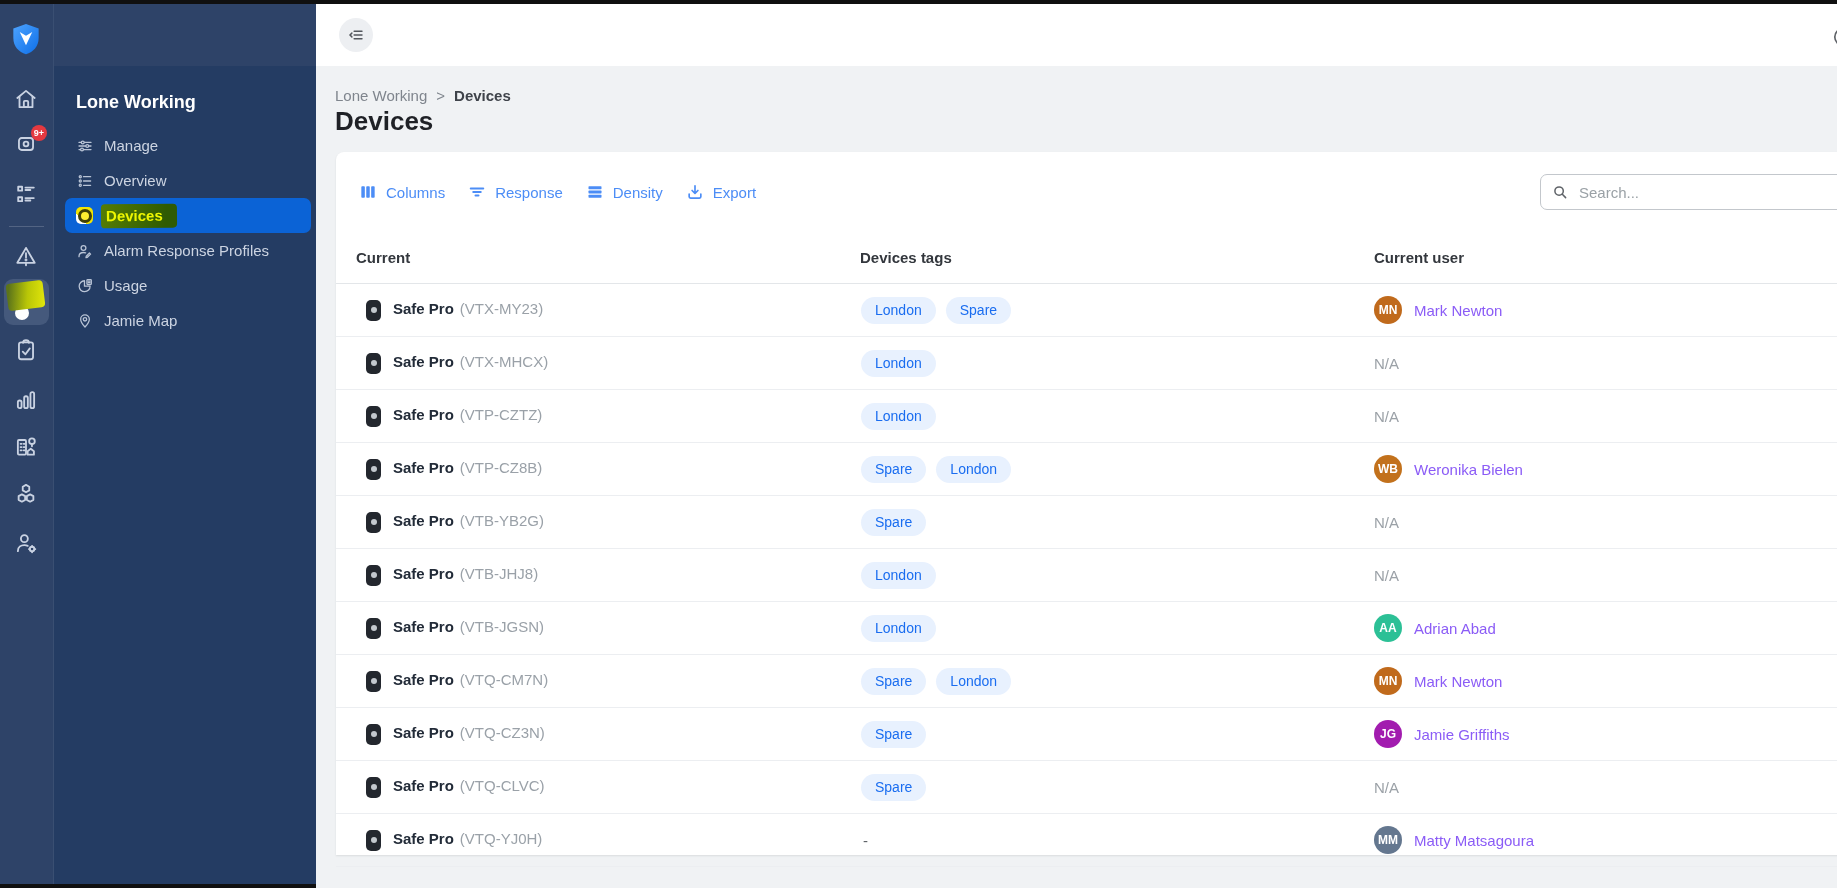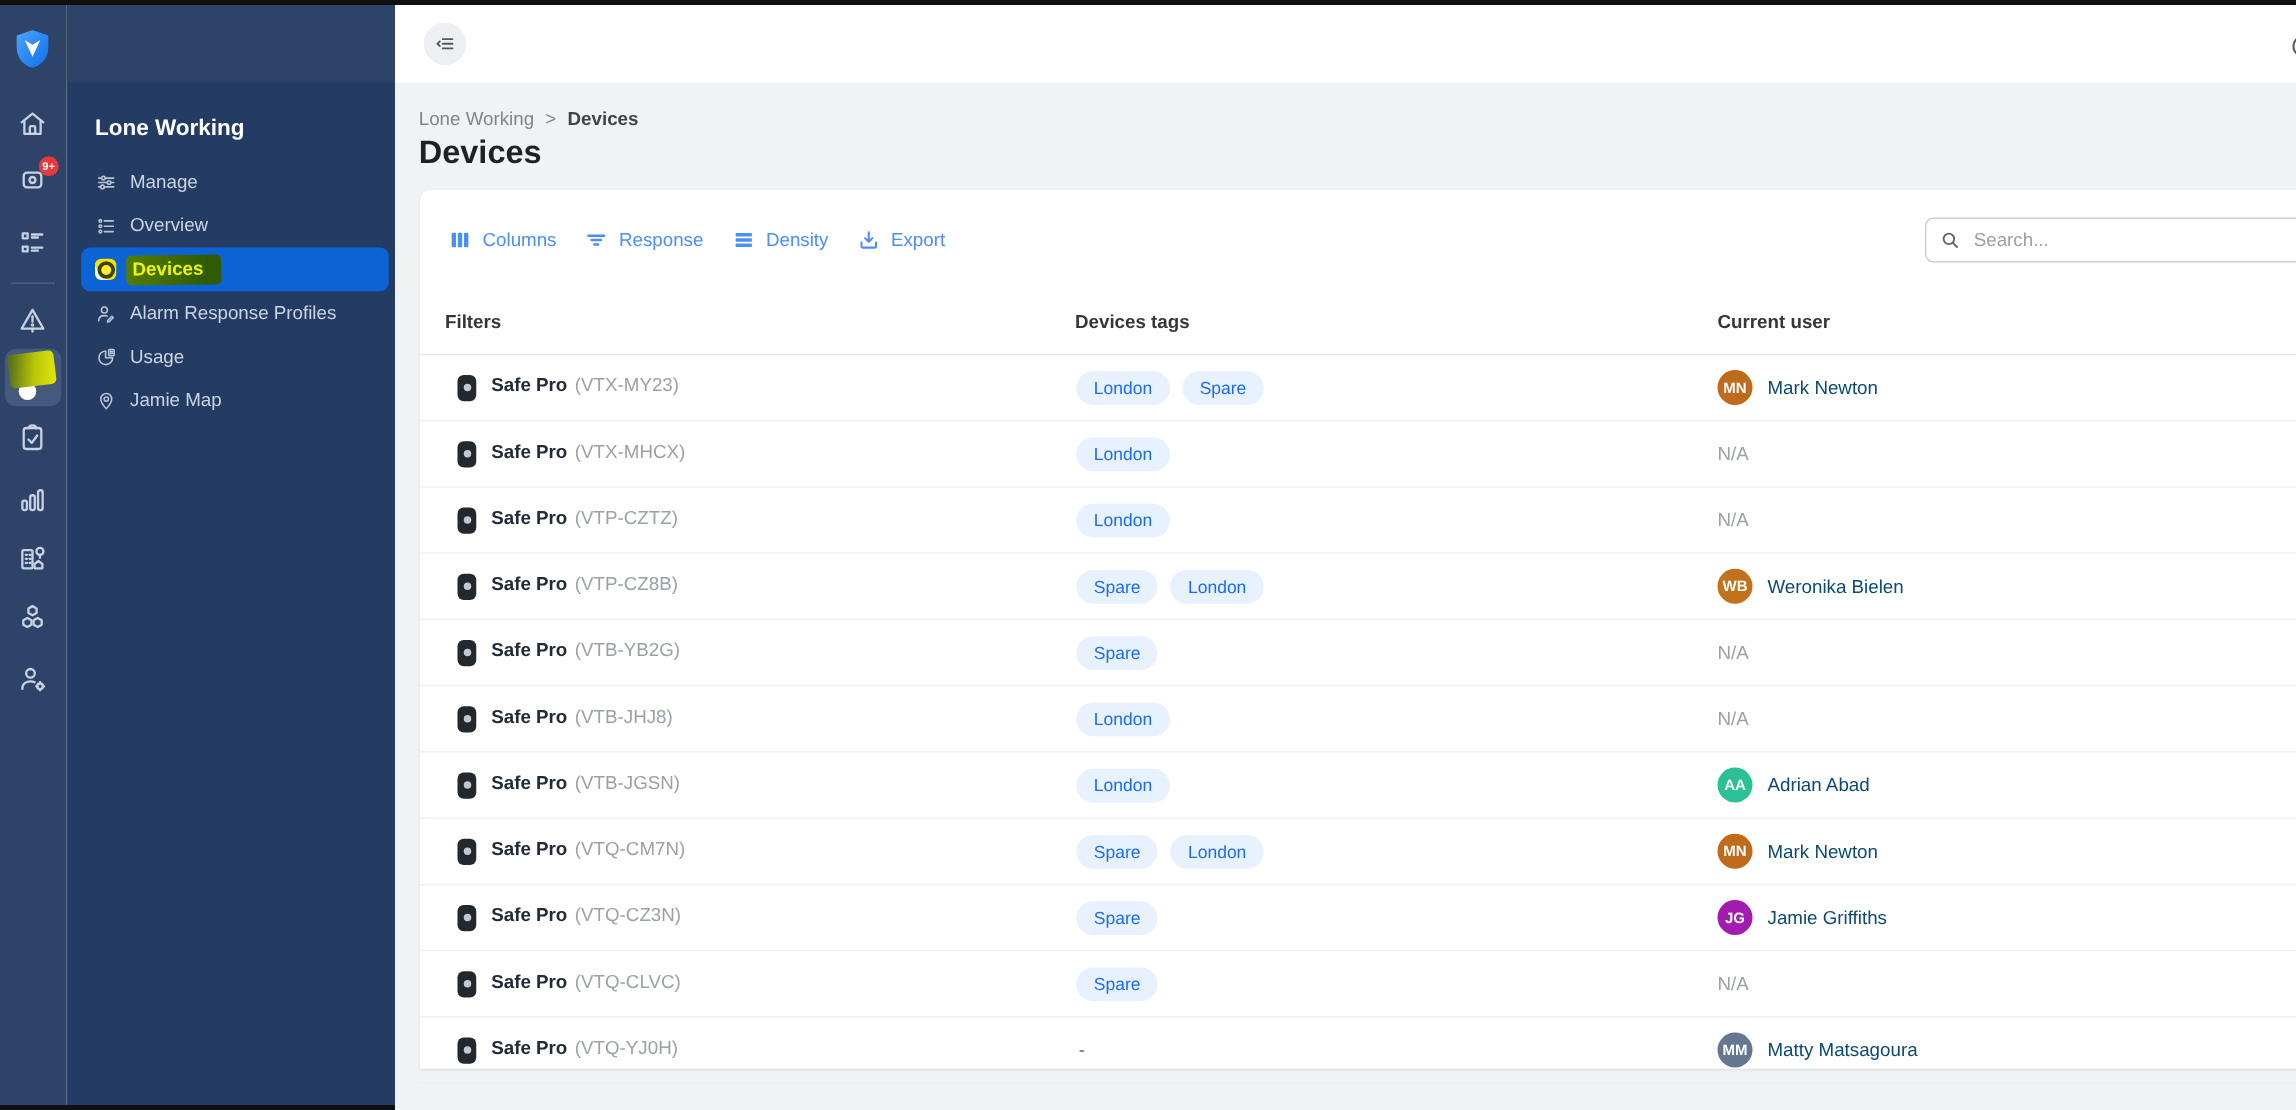--- a/index.html
+++ b/index.html
@@ -78,21 +78,21 @@
   .fob::after{content:"";position:absolute;left:4.5px;top:7.5px;width:6px;height:6px;border-radius:50%;background:#c3c8ce;}
   .dev-name{font-size:15px;font-weight:bold;color:#222b38;}
   .dev-code{font-size:15px;color:#9aa1a8;margin-left:6px;}
   .cell-tags{display:flex;align-items:center;gap:10px;padding-left:1px;}
   .chip{height:27px;display:flex;align-items:center;padding:0 14px;border-radius:14px;
         background:#e8f1fe;color:#1a6df0;font-size:14px;}
   .dash{color:#5f6368;font-size:15px;padding-left:2px;}
   .cell-user{display:flex;align-items:center;gap:12px;}
   .avatar{width:28px;height:28px;border-radius:50%;color:#fff;font-size:12px;font-weight:bold;
           display:flex;align-items:center;justify-content:center;flex:0 0 28px;}
-  .user-name{font-size:15px;color:#0c4a6e;}
+  .user-name{font-size:15px;color:#8b5cf6;}
   .na{font-size:15px;color:#9ba1a7;}
 </style>
 </head>
 <body>
 
 <div id="app">
   <div class="black-top"></div>
 
   <div id="rail">
     <div class="rail-logo">
@@ -340,21 +340,21 @@
         <span id="search-ic-slot" style="width: 18px; height: 18px; display: block; color: rgb(95, 99, 104); flex: 0 0 18px;">
             <svg viewBox="0 0 24 24" fill="none" stroke="currentColor" stroke-width="2" stroke-linecap="round" style="width:100%;height:100%;display:block">
               <circle cx="10.8" cy="10.8" r="5.6"></circle>
               <path d="M15.1 15.1 L19.5 19.5"></path>
             </svg>
           </span>
         <input type="text" placeholder="Search..." style="">
       </div>
     </div>
     <div class="thead" id="thead">
-        <div>Filters</div>
+        <div>Current</div>
         <div>Devices tags</div>
         <div>Current user</div>
       </div>
     <div id="tbody">
         <div class="trow">
           <div class="cell-device">
             <span class="fob"></span>
             <span><span class="dev-name">Safe Pro</span><span class="dev-code">(VTX-MY23)</span></span>
           </div>
           <div class="cell-tags">

